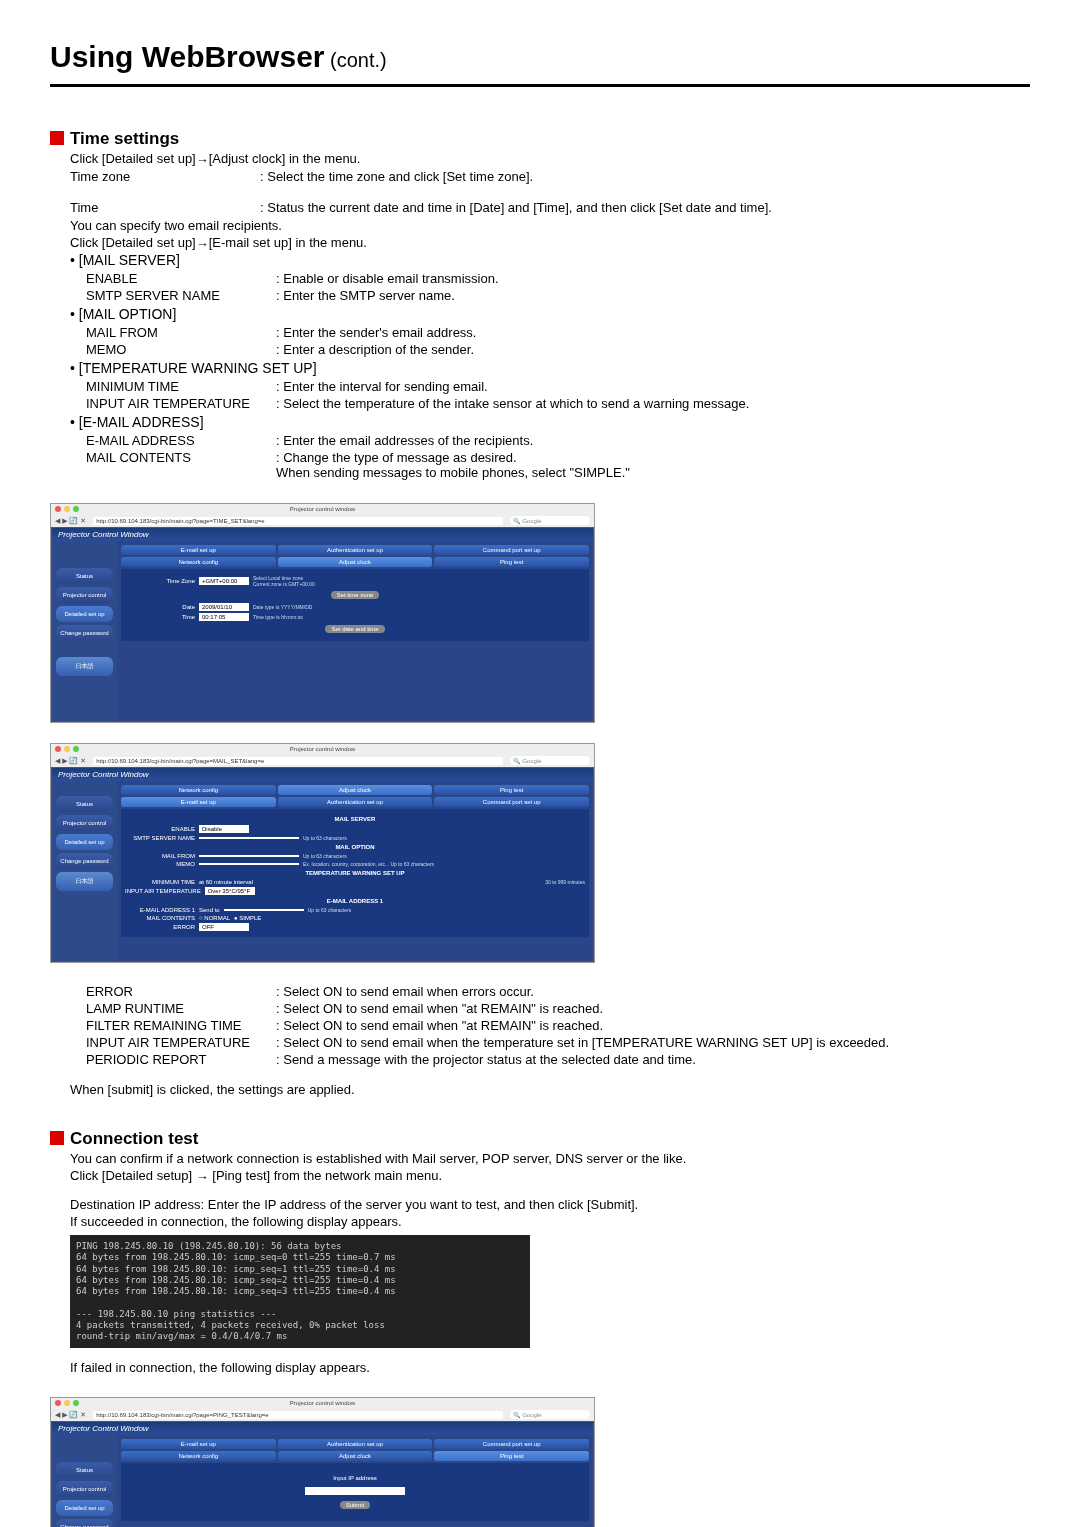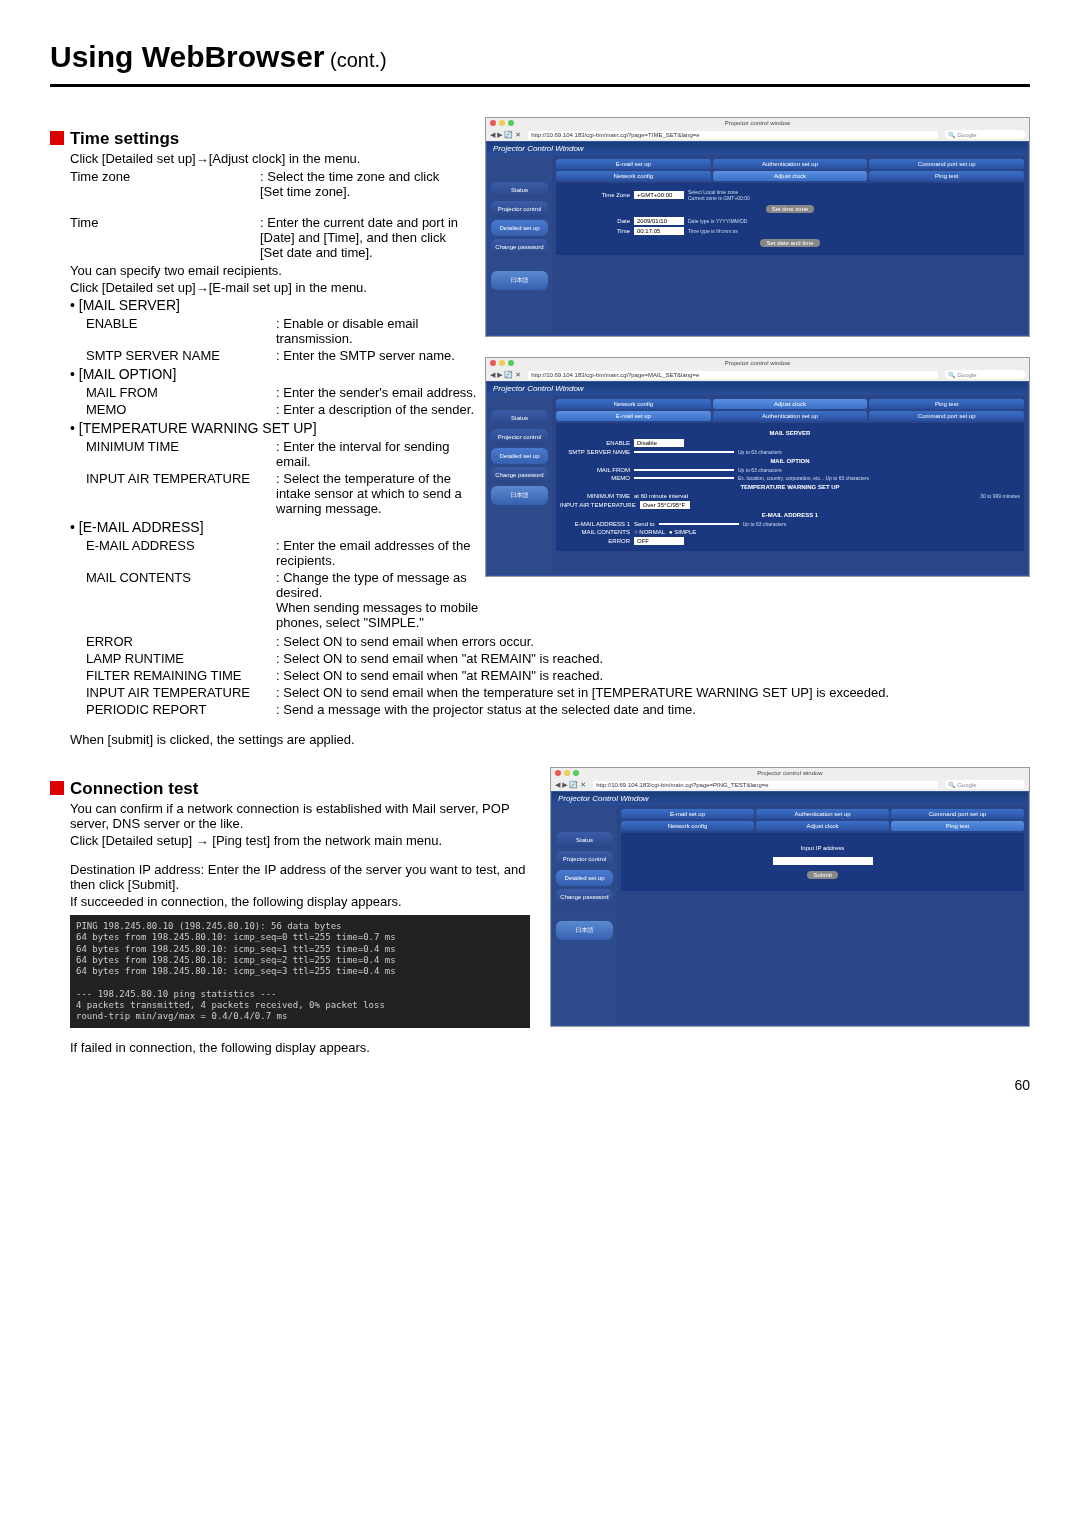--- a/index.html
+++ b/index.html
@@ -8,21 +8,21 @@
 h1 .cont { font-size:20px; font-weight:normal; }
 .sq { display:inline-block; width:14px; height:14px; background:#d00; margin-right:6px; vertical-align:-1px; }
 h2 { font-size:17px; font-weight:bold; margin-top:12px; margin-bottom:2px; }
 .indent { margin-left:20px; }
 .row-tbl { display:table; width:100%; font-size:13px; margin-bottom:2px; }
 .row { display:table-row; }
 .lbl { display:table-cell; width:190px; vertical-align:top; padding:1px 0; }
 .val { display:table-cell; vertical-align:top; padding:1px 0; }
 .bullet { font-size:14px; margin-bottom:2px; }
 .p { font-size:13px; margin-bottom:2px; }
-.layout { display:flex; gap:20px; }
+.layout { display:flex; gap:20px;flex-direction:column; }
 .col-l { flex:1; }
 .col-r { width:545px; }
 .shot { background:#be185d; border:1px solid #999; margin-bottom:20px; font-size:7px; position:relative; }
 .shot-titlebar { background:#eee; padding:2px 4px; color:#555; display:flex; align-items:center; gap:3px; }
 .dot { width:6px; height:6px; border-radius:50%; display:inline-block; }
 .dot-r{background:#e55}.dot-y{background:#ec5}.dot-g{background:#5c5}
 .shot-url { background:#fff; flex:1; margin:0 4px; padding:1px 3px; font-size:6px; color:#333; border-radius:2px; }
 .shot-search { background:#fff; width:80px; padding:1px 3px; font-size:6px; color:#888; border-radius:6px; }
 .shot-titlebar-ttl { position:absolute; left:50%; transform:translateX(-50%); font-size:6px; color:#444; }
 .pcw { background:#3355aa; padding:1px; }
@@ -59,21 +59,21 @@
     <div class="row-tbl">
       <div class="row">
             <div class="lbl">Time zone</div>
             <div class="val">: Select the time zone and click [Set time zone].</div>
           </div>
     </div>
     <div style="height:12px"></div>
     <div class="row-tbl">
       <div class="row">
             <div class="lbl">Time</div>
-            <div class="val">: Enter the current date and port in [Date] and [Time], and then click [Set date and time].</div>
+            <div class="val">: Status the current date and time in [Date] and [Time], and then click [Set date and time].</div>
           </div>
     </div>
   </div>
 
   <div class="indent">
     <div class="p">You can specify two email recipients.</div>
     <div class="p">Click [Detailed set up]→[E-mail set up] in the menu.</div>
 
     <div class="bullet">• [MAIL SERVER]</div>
     <div class="row-tbl indent" style="margin-left:16px">

